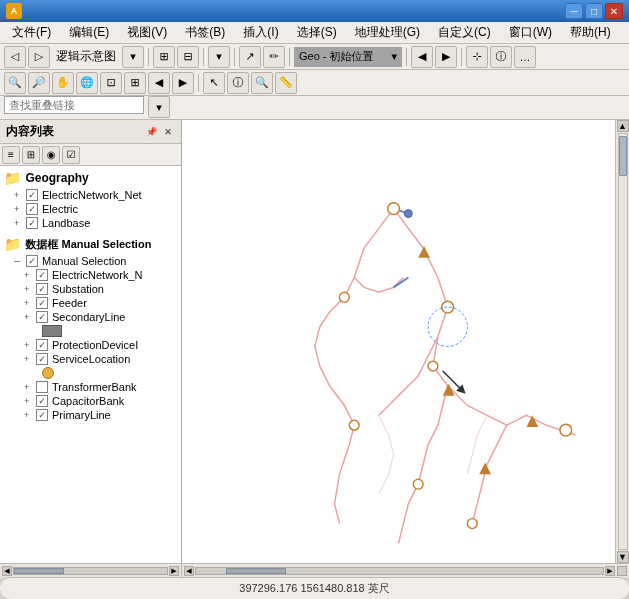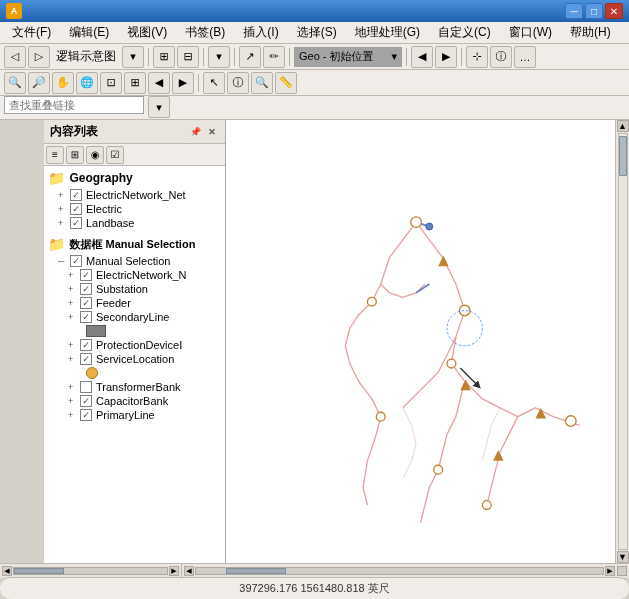--- a/index.html
+++ b/index.html
@@ -162,21 +162,20 @@
 
     .content-wrapper {
       display: flex;
       flex-direction: column;
       height: calc(599px - 22px - 22px - 26px - 26px - 24px);
     }
     .content-row {
       display: flex;
       flex: 1;
       overflow: hidden;
-      margin-left: 44px;
     }
     .scrollbar-row {
       height: 14px;
       display: flex;
       border-top: 1px solid #c0b8b0;
     }
     .map-v-scroll {
       width: 14px;
       background: #e8e4de;
       border-left: 1px solid #c0b8b0;

